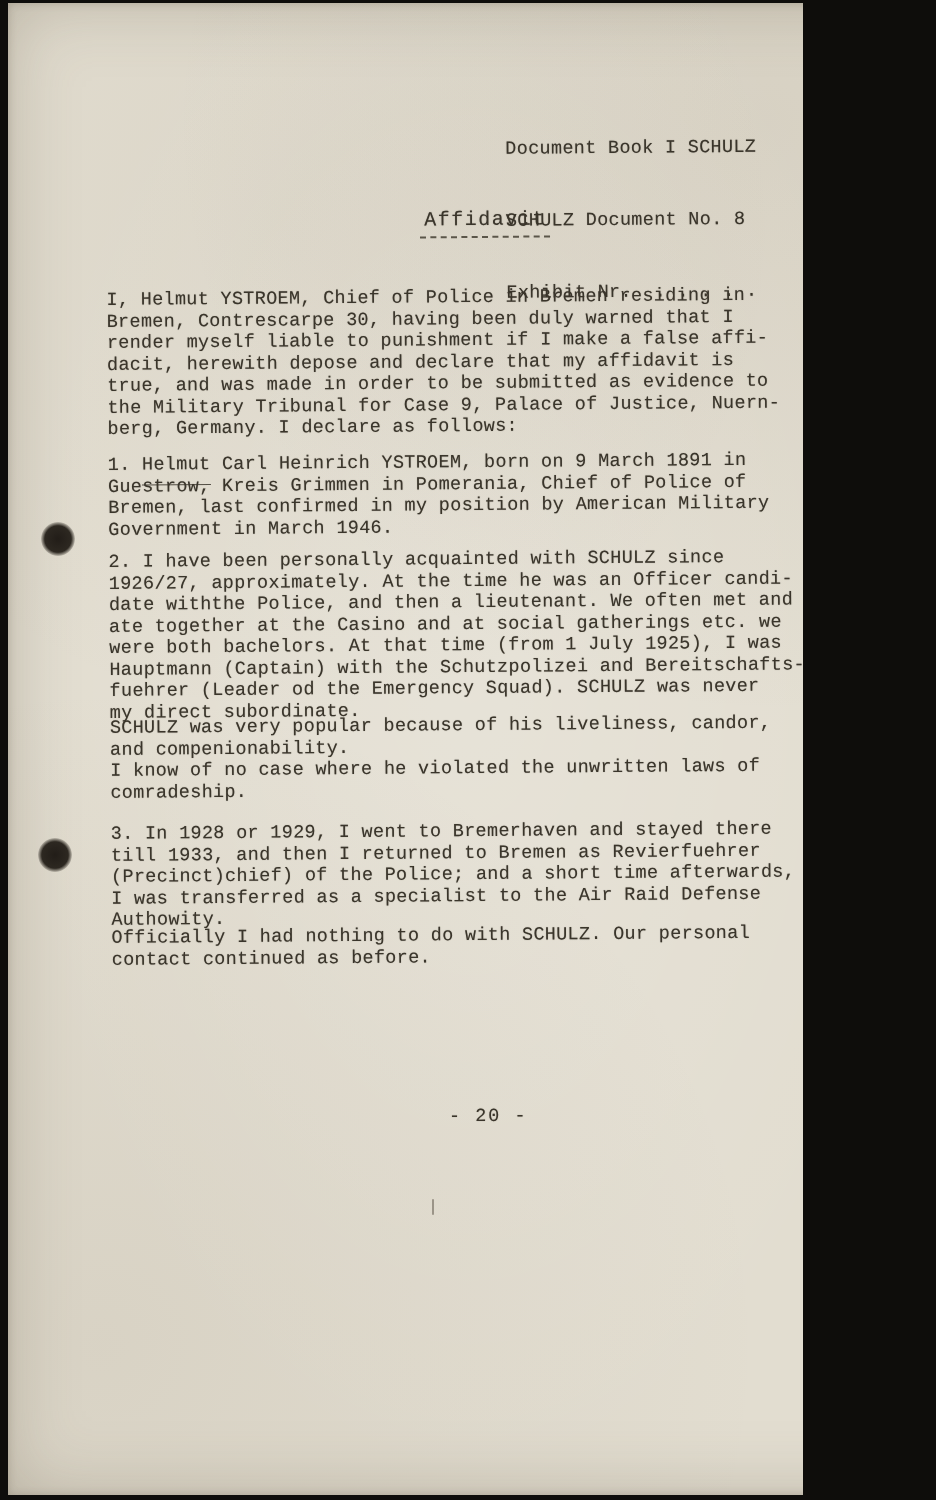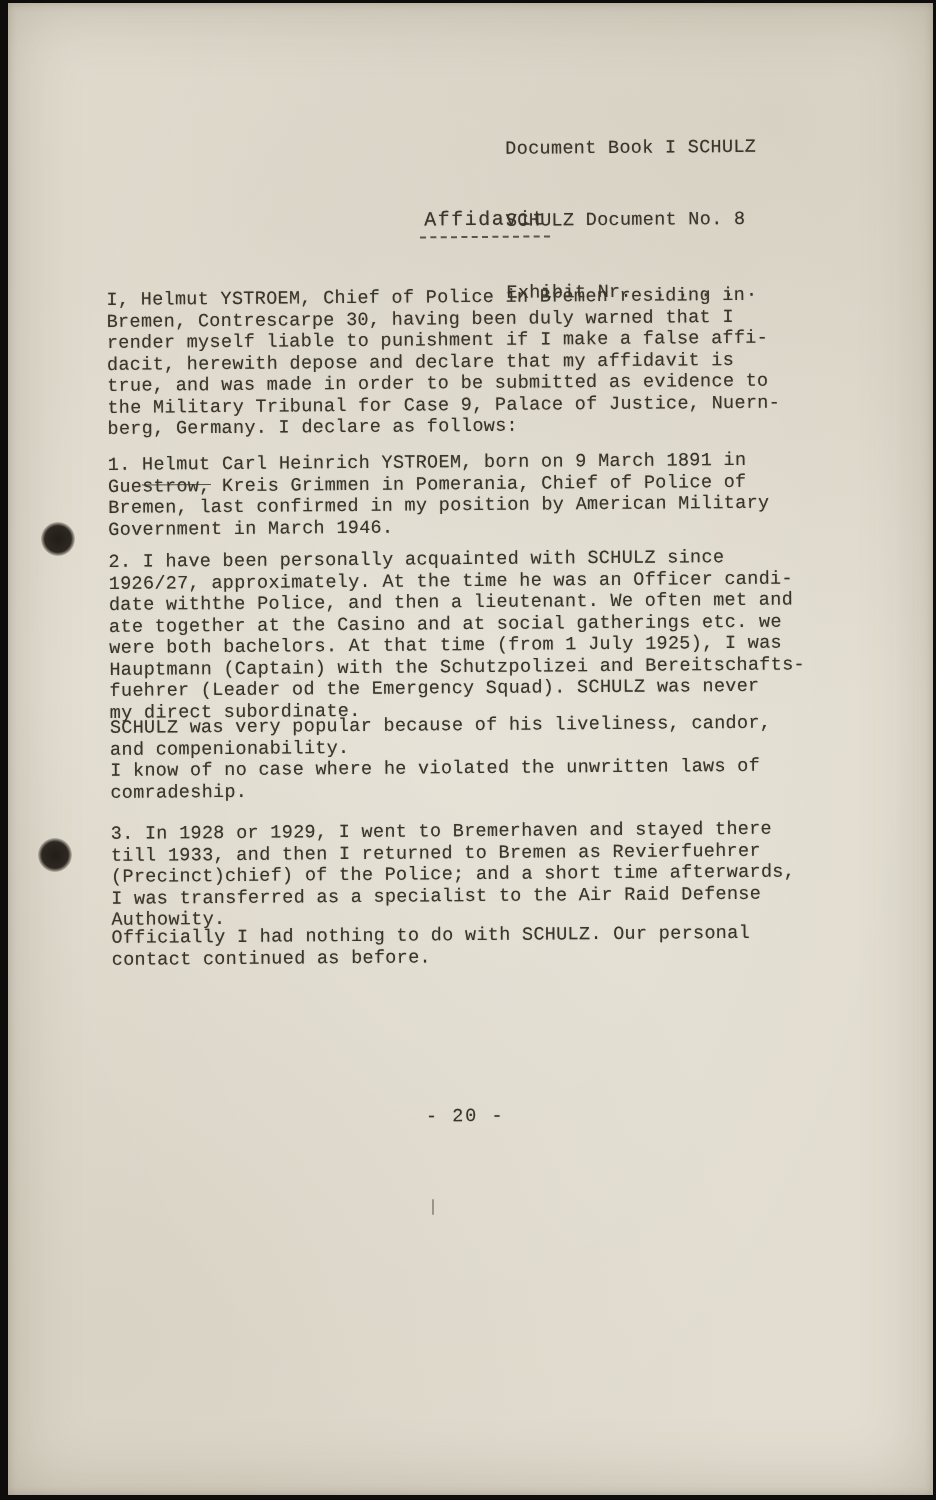--- a/index.html
+++ b/index.html
@@ -2,21 +2,21 @@
 <html><head>
 <meta charset="utf-8">
 <style>
   html, body {
     margin: 0;
     padding: 0;
     background: #0e0d0b;
   }
   .scan {
     position: relative;
-    width: 936px;
+    width: 803px;
     height: 1500px;
     background: #0e0d0b;
     overflow: hidden;
     font-family: "Liberation Mono", "DejaVu Sans Mono", monospace;
   }
   .paper {
     position: absolute;
     left: 8px;
     top: 3px;
     width: 925px;
@@ -77,21 +77,21 @@
     opacity: 0.85;
   }
   .body-block { left: 102px; width: 770px; }
   .intro    { top: 284px; }
   .point1   { top: 449px; }
   .point2   { top: 546px; }
   .remark   { top: 712px; }
   .point3   { top: 818px; }
   .closing  { top: 922px; }
   .page-number {
-    left: 415px;
+    left: 438px;
     top: 1103px;
     letter-spacing: 2px;
   }
   .u-name {
     border-bottom: 1.5px solid rgba(58, 53, 43, 0.85);
     padding-bottom: 9px;
   }
   .hole-punch {
     position: absolute;
     width: 34px;

